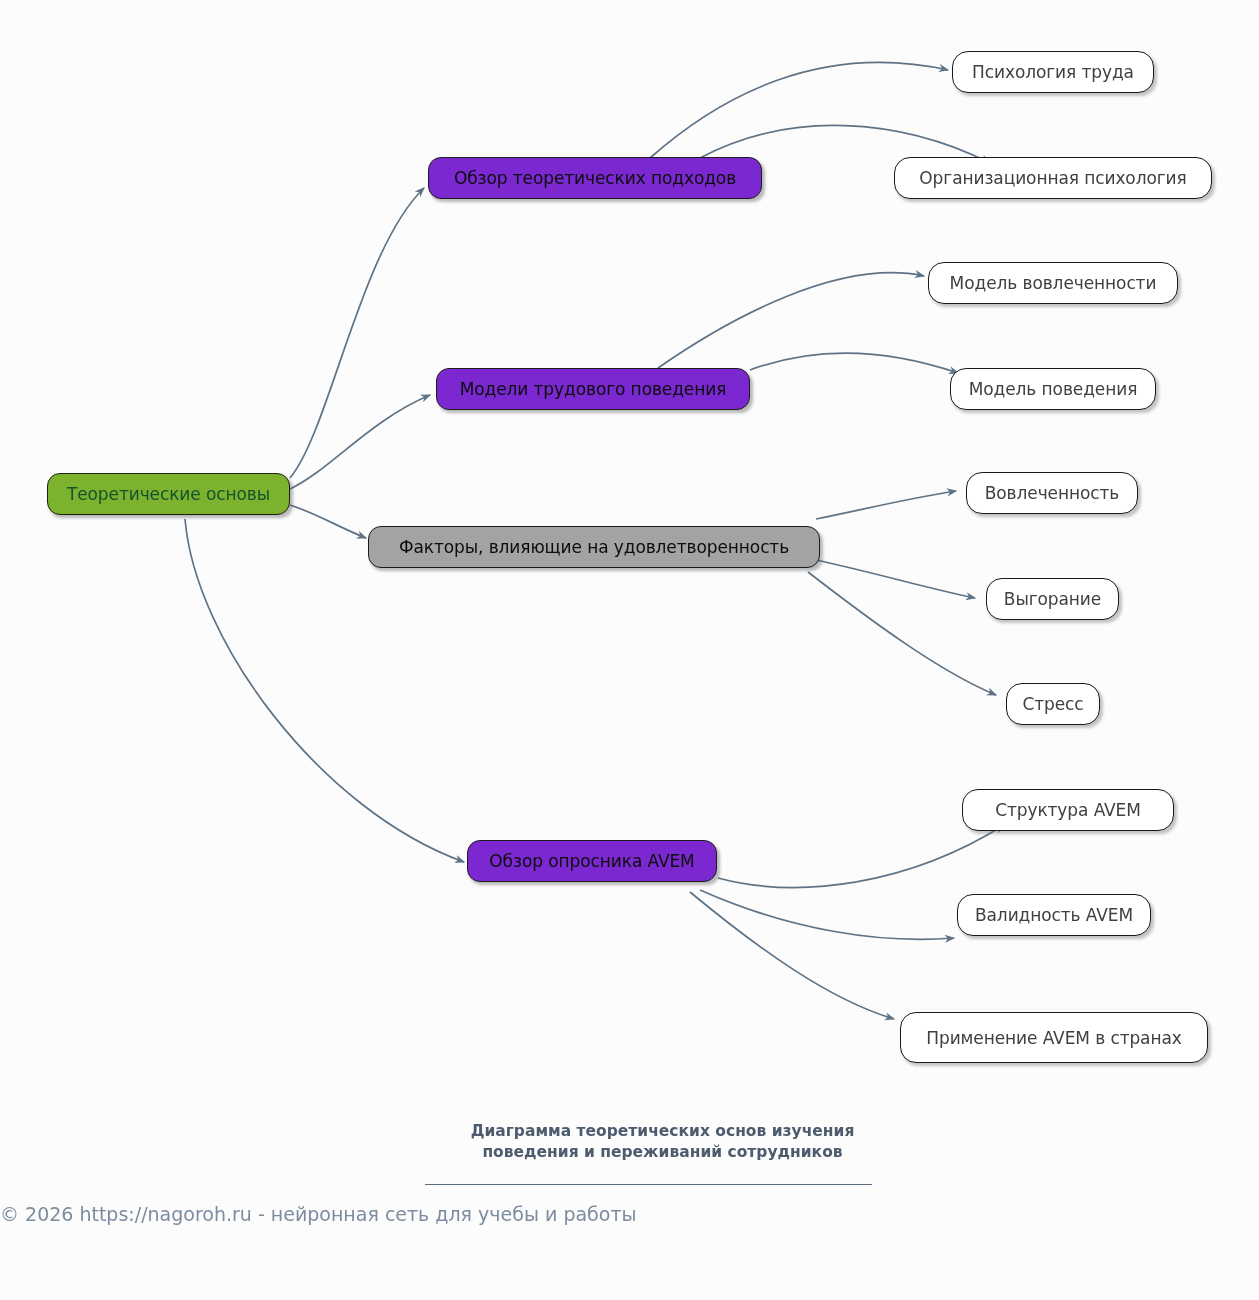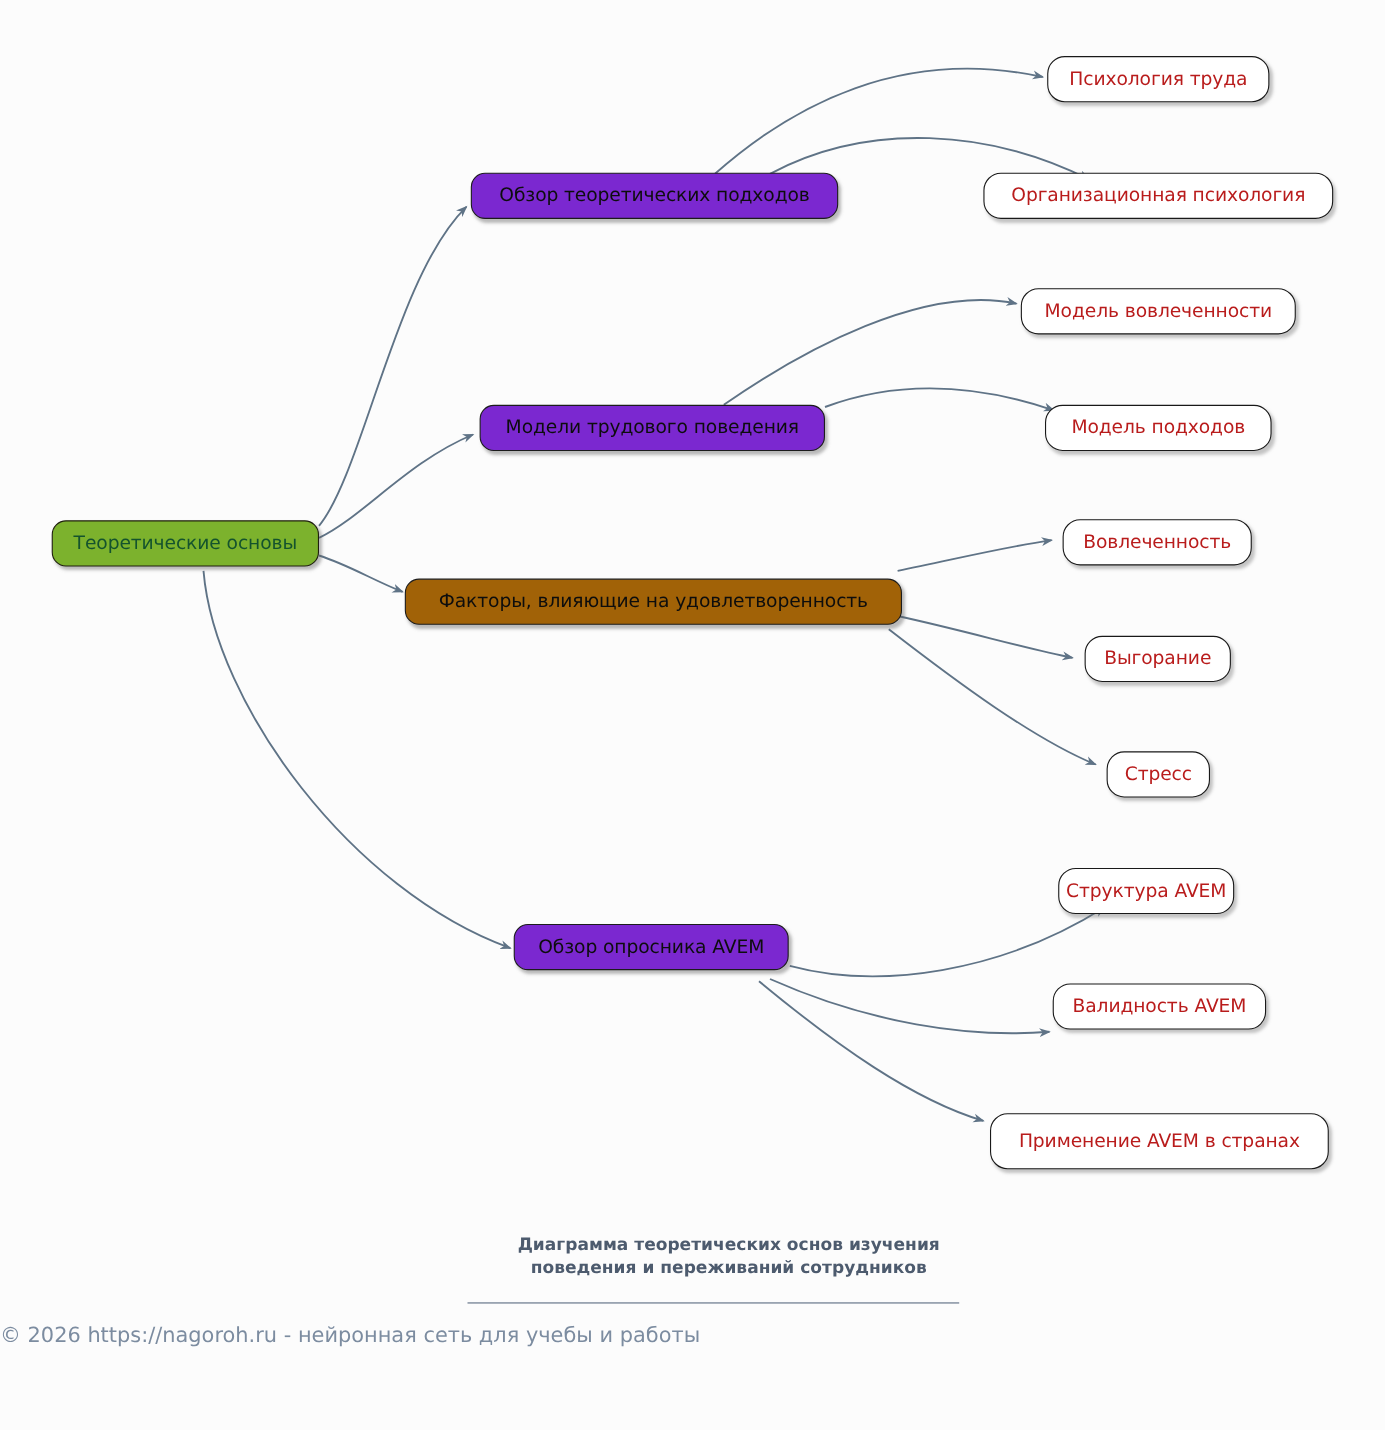--- a/index.html
+++ b/index.html
@@ -48,26 +48,26 @@
     box-shadow: 2.5px 3px 3px rgba(90,90,90,0.42);
   }
   .node-branch {
     background: #7b28d0;
     border: 1.6px solid #1c1c1c;
     color: #0d0d0d;
     font-size: 17px;
     box-shadow: 2.5px 3px 3px rgba(90,90,90,0.42);
   }
   .node-branch.lighter {
-    background: #a16207;
+    background: #a3a3a3;
   }
   .node-leaf {
     background: #ffffff;
     border: 1.7px solid #191919;
-    color: #b91c1c;
+    color: #404040;
     font-size: 17px;
     border-radius: 16px;
     box-shadow: 2.5px 3px 3px rgba(110,110,110,0.40);
   }
   #caption {
     position: absolute;
     left: 0;
     top: 1121px;
     width: 1259px;
     text-align: center;
@@ -153,21 +153,21 @@
 
   <div class="node node-branch" style="left:436px; top:368px; width:314px; height:42px;">
     <span>Модели трудового поведения</span>
   </div>
 
   <div class="node node-leaf" style="left:928px; top:262px; width:250px; height:42px;">
     <span>Модель вовлеченности</span>
   </div>
 
   <div class="node node-leaf" style="left:950px; top:368px; width:206px; height:42px;">
-    <span>Модель подходов</span>
+    <span>Модель поведения</span>
   </div>
 
   <div class="node node-branch lighter" style="left:368px; top:526px; width:452px; height:42px;">
     <span>Факторы, влияющие на удовлетворенность</span>
   </div>
 
   <div class="node node-leaf" style="left:966px; top:472px; width:172px; height:42px;">
     <span>Вовлеченность</span>
   </div>
 
@@ -176,21 +176,21 @@
   </div>
 
   <div class="node node-leaf" style="left:1006px; top:683px; width:94px; height:42px;">
     <span>Стресс</span>
   </div>
 
   <div class="node node-branch" style="left:467px; top:840px; width:250px; height:42px;">
     <span>Обзор опросника AVEM</span>
   </div>
 
-  <div class="node node-leaf" style="left:962px; top:789px; width:160px; height:42px;">
+  <div class="node node-leaf" style="left:962px; top:789px; width:212px; height:42px;">
     <span>Структура AVEM</span>
   </div>
 
   <div class="node node-leaf" style="left:957px; top:894px; width:194px; height:42px;">
     <span>Валидность AVEM</span>
   </div>
 
   <div class="node node-leaf" style="left:900px; top:1012px; width:308px; height:51px;">
     <span>Применение AVEM в странах</span>
   </div>

